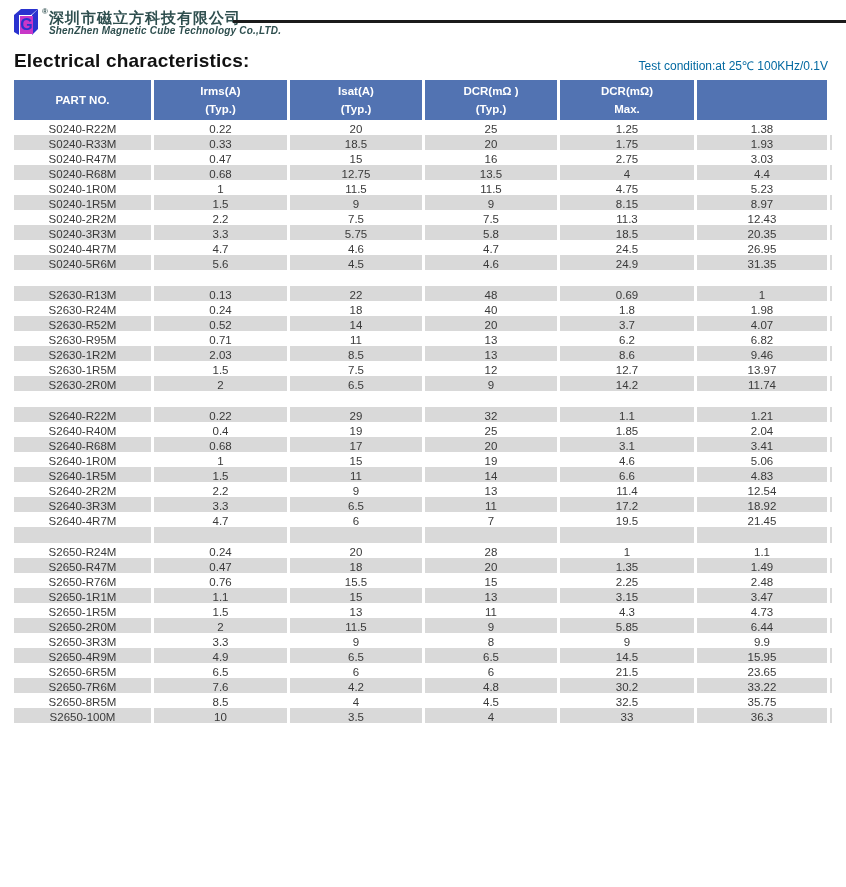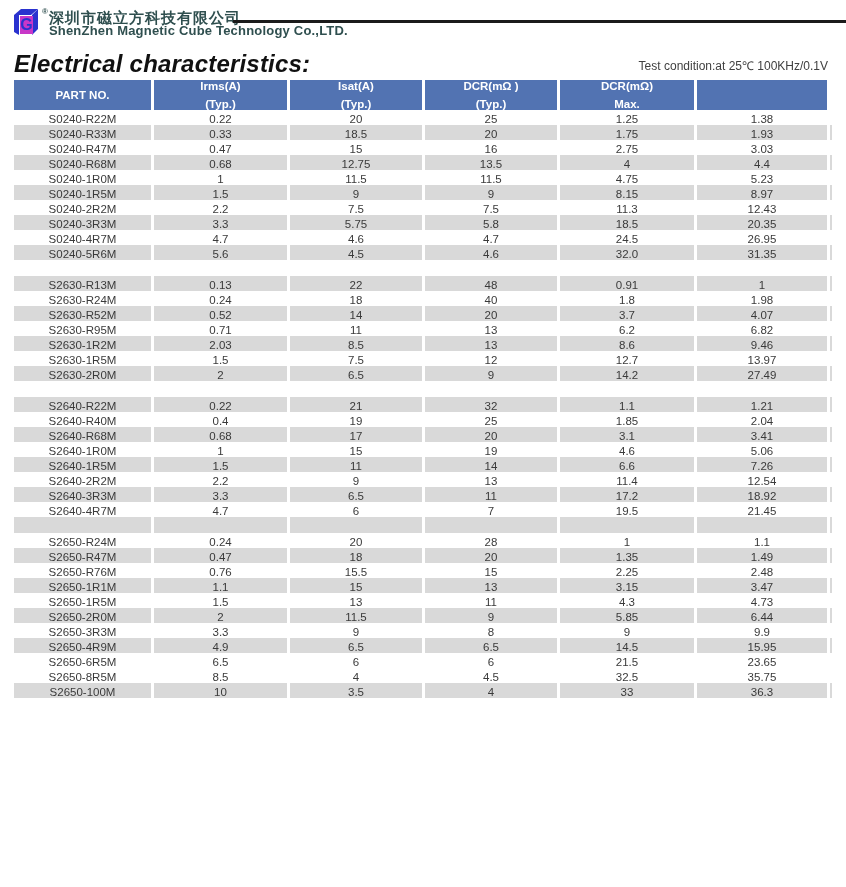--- a/index.html
+++ b/index.html
@@ -16,32 +16,32 @@
   body{width:846px;height:887px;overflow:hidden;position:relative;
        font-family:"Liberation Sans",sans-serif;}
   .page{position:absolute;inset:0;background:#fff;}
 
   
   .logo-area{position:absolute;left:13px;top:7px;display:flex;align-items:flex-start;}
   .logo-cube{width:27px;height:29px;display:block;}
   .reg-mark{font-size:8px;color:var(--company);font-weight:bold;margin:0 1px 0 2px;line-height:10px;}
   .company-block{display:flex;flex-direction:column;margin-top:2px;}
   .company-zh{font-size:15px;font-weight:bold;color:var(--company);letter-spacing:1px;line-height:17px;}
-  .company-en{font-size:13px;font-weight:bold;color:var(--company);line-height:10px;letter-spacing:0.2px;}
+  .company-en{font-size:10px;font-weight:bold;color:var(--company);line-height:10px;letter-spacing:0.2px;font-style:italic;}
 
   .top-rule{position:absolute;left:233px;top:20px;width:613px;height:3px;background:var(--rule);}
 
-  .page-title{position:absolute;left:14px;top:50px;font-size:24px;font-weight:bold;color:#111;letter-spacing:0.2px;font-style:italic;}
-  .test-cond{position:absolute;right:18px;top:57px;font-size:12px;color:#404040;}
+  .page-title{position:absolute;left:14px;top:50px;font-size:19px;font-weight:bold;color:#111;letter-spacing:0.2px;}
+  .test-cond{position:absolute;right:18px;top:57px;font-size:12px;color:#0369a1;}
 
   
   .etable{position:absolute;left:14px;top:80px;width:820px;}
   .trow{display:grid;grid-template-columns:137px 133px 132px 132px 134px 130px 2px;column-gap:3px;}
   .cell{text-align:center;overflow:hidden;}
-  .header-row{height:30px;}
+  .header-row{height:40px;}
   .header-cell{background:var(--hdr);color:#fff;font-weight:bold;font-size:11.5px;
                display:flex;flex-direction:column;justify-content:center;align-items:center;line-height:18px;}
   .data-row{height:15px;}
   .data-row .cell{font-size:11.5px;line-height:19px;color:var(--txt);}
   .sep-row{height:16px;}
   .shaded .cell{background:var(--alt);}
 </style>
 </head>
 <body>
 
@@ -170,39 +170,39 @@
         <div class="cell">4.7</div>
         <div class="cell">24.5</div>
         <div class="cell">26.95</div>
         <div class="cell"></div>
       </div>
       <div class="trow data-row shaded">
         <div class="cell">S0240-5R6M</div>
         <div class="cell">5.6</div>
         <div class="cell">4.5</div>
         <div class="cell">4.6</div>
-        <div class="cell">32.0</div>
+        <div class="cell">24.9</div>
         <div class="cell">31.35</div>
         <div class="cell"></div>
       </div>
       <div class="trow sep-row">
         <div class="cell"></div>
         <div class="cell"></div>
         <div class="cell"></div>
         <div class="cell"></div>
         <div class="cell"></div>
         <div class="cell"></div>
         <div class="cell"></div>
       </div>
       <div class="trow data-row shaded">
         <div class="cell">S2630-R13M</div>
         <div class="cell">0.13</div>
         <div class="cell">22</div>
         <div class="cell">48</div>
-        <div class="cell">0.91</div>
+        <div class="cell">0.69</div>
         <div class="cell">1</div>
         <div class="cell"></div>
       </div>
       <div class="trow data-row">
         <div class="cell">S2630-R24M</div>
         <div class="cell">0.24</div>
         <div class="cell">18</div>
         <div class="cell">40</div>
         <div class="cell">1.8</div>
         <div class="cell">1.98</div>
@@ -243,36 +243,36 @@
         <div class="cell">12.7</div>
         <div class="cell">13.97</div>
         <div class="cell"></div>
       </div>
       <div class="trow data-row shaded">
         <div class="cell">S2630-2R0M</div>
         <div class="cell">2</div>
         <div class="cell">6.5</div>
         <div class="cell">9</div>
         <div class="cell">14.2</div>
-        <div class="cell">27.49</div>
+        <div class="cell">11.74</div>
         <div class="cell"></div>
       </div>
       <div class="trow sep-row">
         <div class="cell"></div>
         <div class="cell"></div>
         <div class="cell"></div>
         <div class="cell"></div>
         <div class="cell"></div>
         <div class="cell"></div>
         <div class="cell"></div>
       </div>
       <div class="trow data-row shaded">
         <div class="cell">S2640-R22M</div>
         <div class="cell">0.22</div>
-        <div class="cell">21</div>
+        <div class="cell">29</div>
         <div class="cell">32</div>
         <div class="cell">1.1</div>
         <div class="cell">1.21</div>
         <div class="cell"></div>
       </div>
       <div class="trow data-row">
         <div class="cell">S2640-R40M</div>
         <div class="cell">0.4</div>
         <div class="cell">19</div>
         <div class="cell">25</div>
@@ -297,21 +297,21 @@
         <div class="cell">4.6</div>
         <div class="cell">5.06</div>
         <div class="cell"></div>
       </div>
       <div class="trow data-row shaded">
         <div class="cell">S2640-1R5M</div>
         <div class="cell">1.5</div>
         <div class="cell">11</div>
         <div class="cell">14</div>
         <div class="cell">6.6</div>
-        <div class="cell">7.26</div>
+        <div class="cell">4.83</div>
         <div class="cell"></div>
       </div>
       <div class="trow data-row">
         <div class="cell">S2640-2R2M</div>
         <div class="cell">2.2</div>
         <div class="cell">9</div>
         <div class="cell">13</div>
         <div class="cell">11.4</div>
         <div class="cell">12.54</div>
         <div class="cell"></div>
@@ -417,20 +417,29 @@
       </div>
       <div class="trow data-row">
         <div class="cell">S2650-6R5M</div>
         <div class="cell">6.5</div>
         <div class="cell">6</div>
         <div class="cell">6</div>
         <div class="cell">21.5</div>
         <div class="cell">23.65</div>
         <div class="cell"></div>
       </div>
+      <div class="trow data-row shaded">
+        <div class="cell">S2650-7R6M</div>
+        <div class="cell">7.6</div>
+        <div class="cell">4.2</div>
+        <div class="cell">4.8</div>
+        <div class="cell">30.2</div>
+        <div class="cell">33.22</div>
+        <div class="cell"></div>
+      </div>
       <div class="trow data-row">
         <div class="cell">S2650-8R5M</div>
         <div class="cell">8.5</div>
         <div class="cell">4</div>
         <div class="cell">4.5</div>
         <div class="cell">32.5</div>
         <div class="cell">35.75</div>
         <div class="cell"></div>
       </div>
       <div class="trow data-row shaded">

